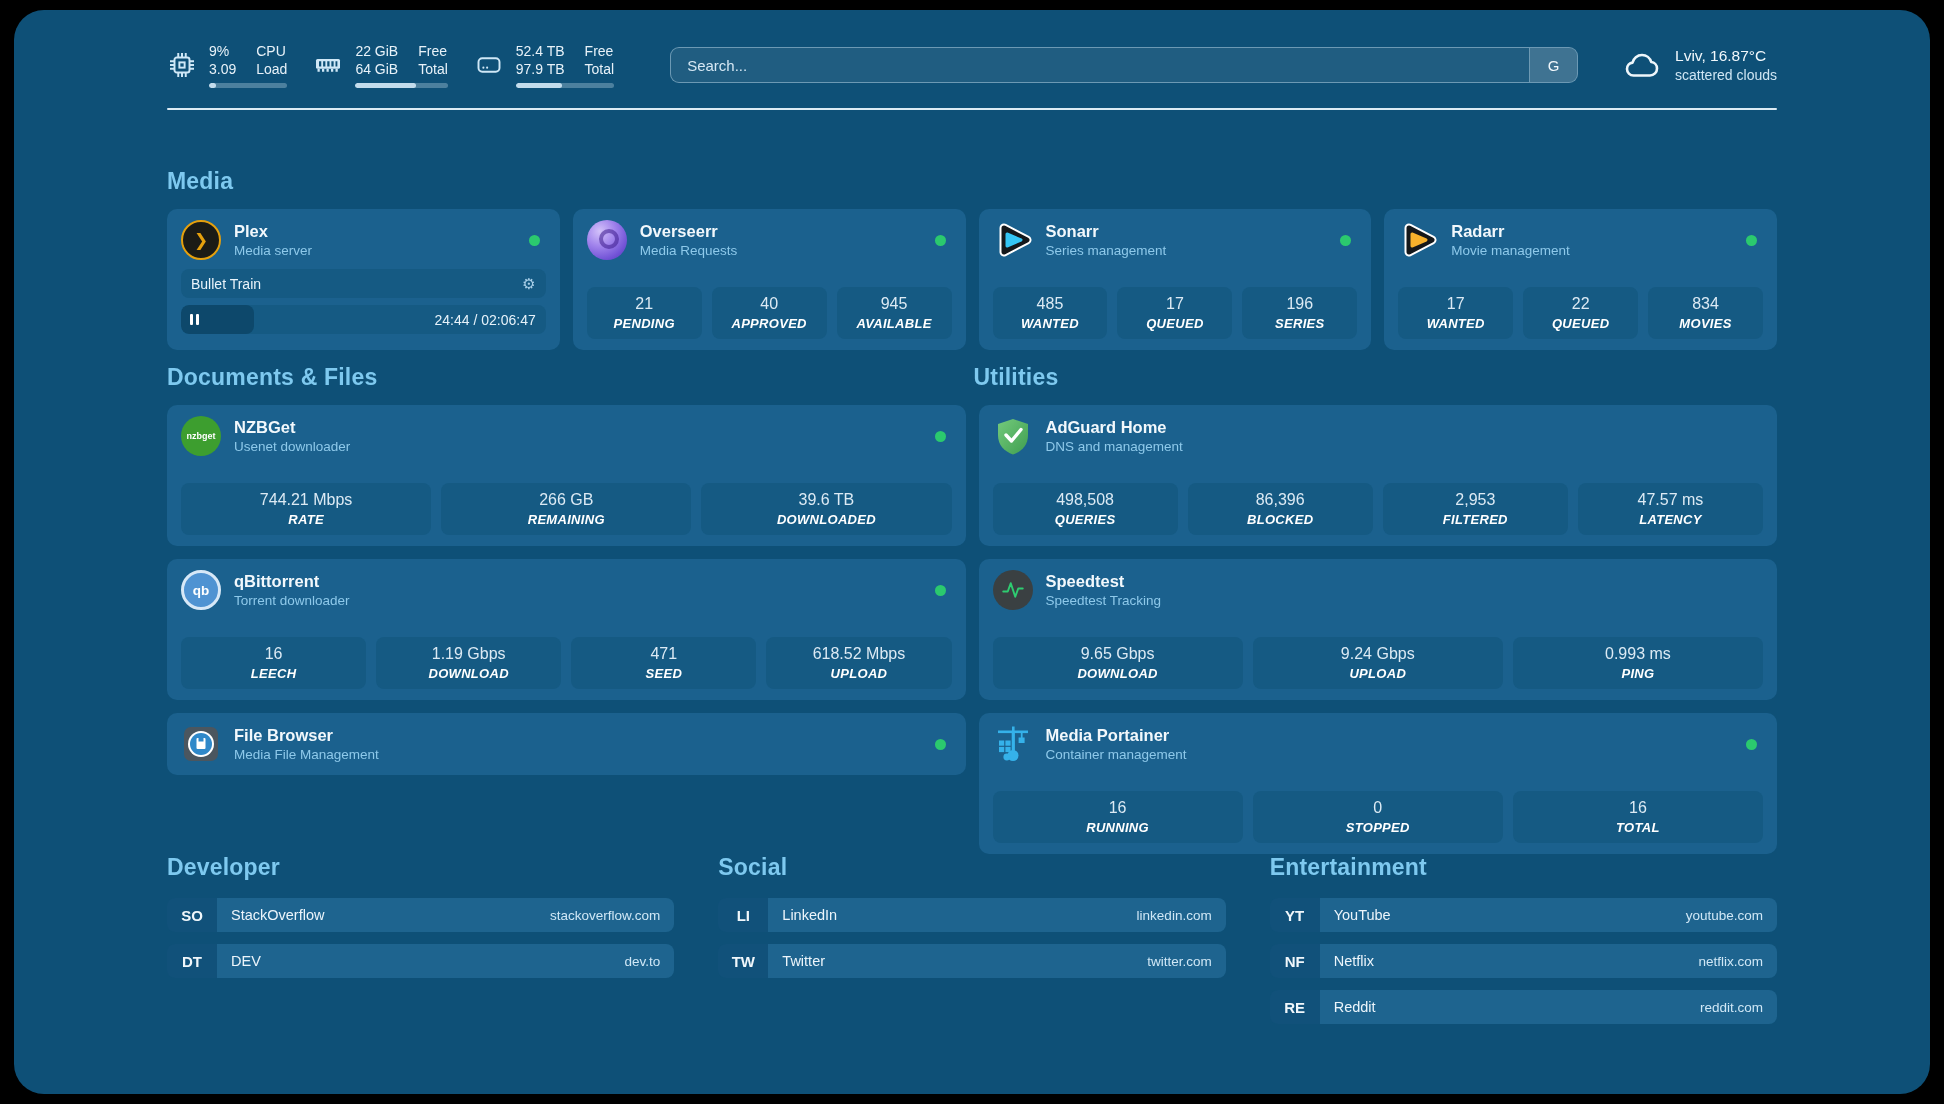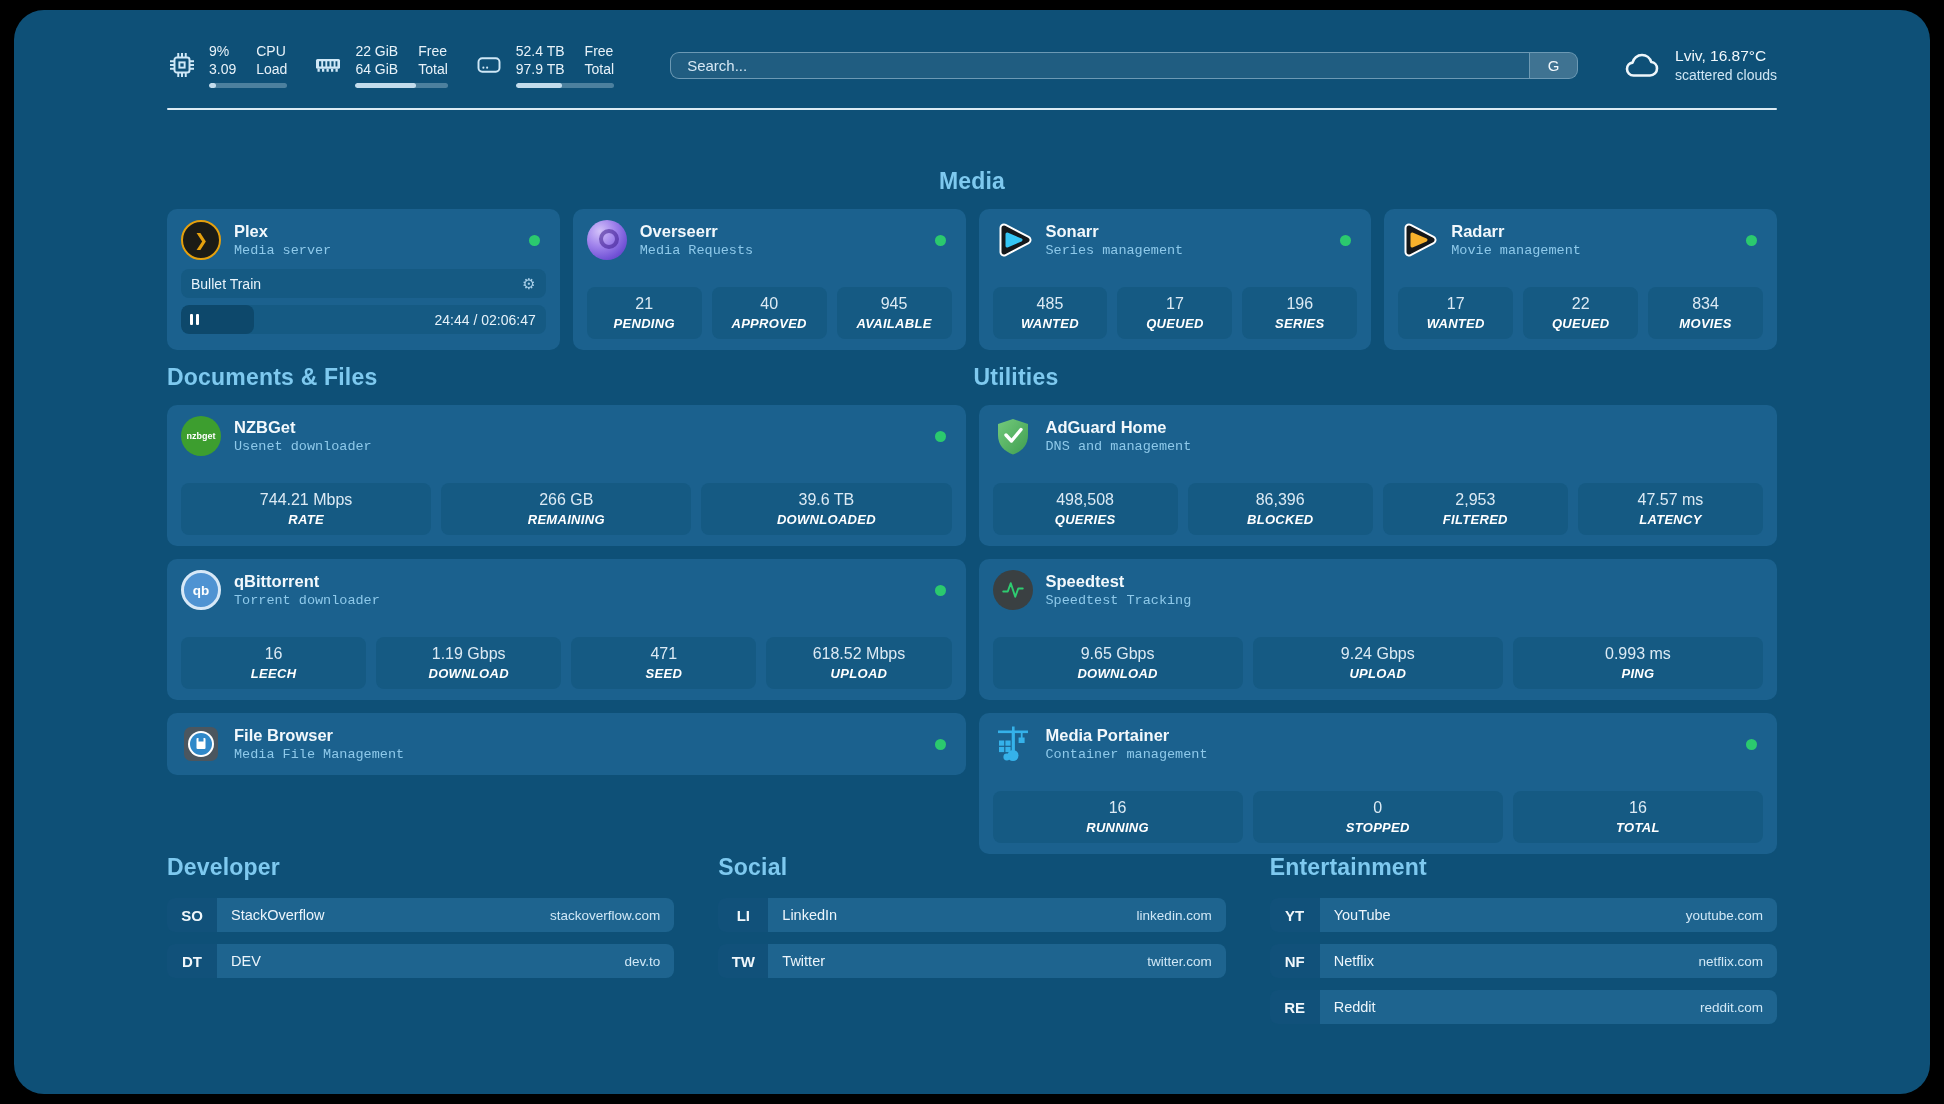--- a/index.html
+++ b/index.html
@@ -14,21 +14,21 @@
   .topbar { display:flex; align-items:center; margin-top:32px; }
   .sys-stat { display:flex; align-items:center; gap:12px; margin-right:26px; }
   .sys-icon { color:#cfe8f7; flex:0 0 auto; }
   .sys-grid { display:grid; grid-template-columns:auto auto; column-gap:20px; }
   .sys-col { font-size:14px; line-height:18px; color:#e8f2f9; }
   .sys-col div { white-space:nowrap; }
   .sys-bar { grid-column:1 / 3; height:5px; border-radius:3px; background:rgba(207,231,244,.32); margin-top:5px; overflow:hidden; }
   .sys-fill { height:100%; border-radius:3px; background:#c3dcec; }
 
   .searchbar {
-    flex:1; display:flex; align-items:center; height:27px; margin:0 44px 0 30px;
+    flex:1; display:flex; align-items:center; height:36px; margin:0 44px 0 30px;
     background:rgba(255,255,255,.08); border:1px solid rgba(199,226,242,.45); border-radius:9px; overflow:hidden;
   }
   .searchbar input {
     flex:1; height:100%; background:transparent; border:none; outline:none;
     color:#eef6fb; font-size:15px; padding:0 16px; font-family:inherit;
   }
   .searchbar input::placeholder { color:#d6e8f4; opacity:1; }
   .search-engine {
     width:48px; height:100%; display:flex; align-items:center; justify-content:center;
     background:rgba(255,255,255,.14); border-left:1px solid rgba(199,226,242,.35);
@@ -36,34 +36,34 @@
   }
   .weather { display:flex; align-items:center; gap:13px; }
   .weather-icon { color:#eef6fb; }
   .weather-l1 { font-size:15.5px; color:#f1f8fc; }
   .weather-l2 { font-size:14px; color:#cfe6f4; margin-top:2px; }
 
   .divider { height:2px; background:#dcebf4; border-radius:1px; margin-top:20px; }
 
   
   .section-title { color:#7ec9ef; font-size:23px; font-weight:600; letter-spacing:.2px; }
-  .mt-media { margin-top:58px;text-align:center; }
+  .mt-media { margin-top:58px; }
   .mt-mid  { margin-top:32px; }
   .mt-links{ margin-top:62px; }
 
   .media-grid { display:grid; grid-template-columns:repeat(4,1fr); gap:13px; margin-top:14px; }
   .mid-grid   { display:grid; grid-template-columns:1fr 1fr; gap:13px; margin-top:14px; align-items:start; }
   .col-stack  { display:flex; flex-direction:column; gap:13px; }
 
   .card { background:#1b618e; border-radius:10px; padding:11px 14px; cursor:pointer; }
   .card-head { display:flex; align-items:center; gap:13px; }
   .app-icon { width:40px; height:40px; flex:0 0 auto; border-radius:50%; display:flex; align-items:center; justify-content:center; }
   .app-titles { line-height:1; }
   .app-name { font-size:16.5px; font-weight:600; color:#f2f8fc; }
-  .app-sub  { font-size:13.5px; color:#8ec9ea; margin-top:5px;font-family:Liberation Mono, monospace; }
+  .app-sub  { font-size:13.5px; color:#8ec9ea; margin-top:5px; }
   .dot { width:11px; height:11px; border-radius:50%; background:#2bc96e; margin-left:auto; margin-right:6px; flex:0 0 auto; }
 
   .stats { display:flex; gap:10px; margin-top:27px; }
   .stat { flex:1; background:#155a83; border-radius:8px; padding:8px 4px; text-align:center; }
   .stat-value { font-size:16px; color:#dceaf4; }
   .stat-label { font-size:13px; font-weight:700; color:#fff; margin-top:3px; letter-spacing:.3px;font-style:italic; }
 
   
   .np-row { display:flex; align-items:center; background:#155a83; border-radius:8px; height:29px; padding:0 10px; margin-top:9px; font-size:14px; color:#eaf4fb; }
   .np-gear { margin-left:auto; color:#a8cfe8; font-size:15px; cursor:pointer; }

